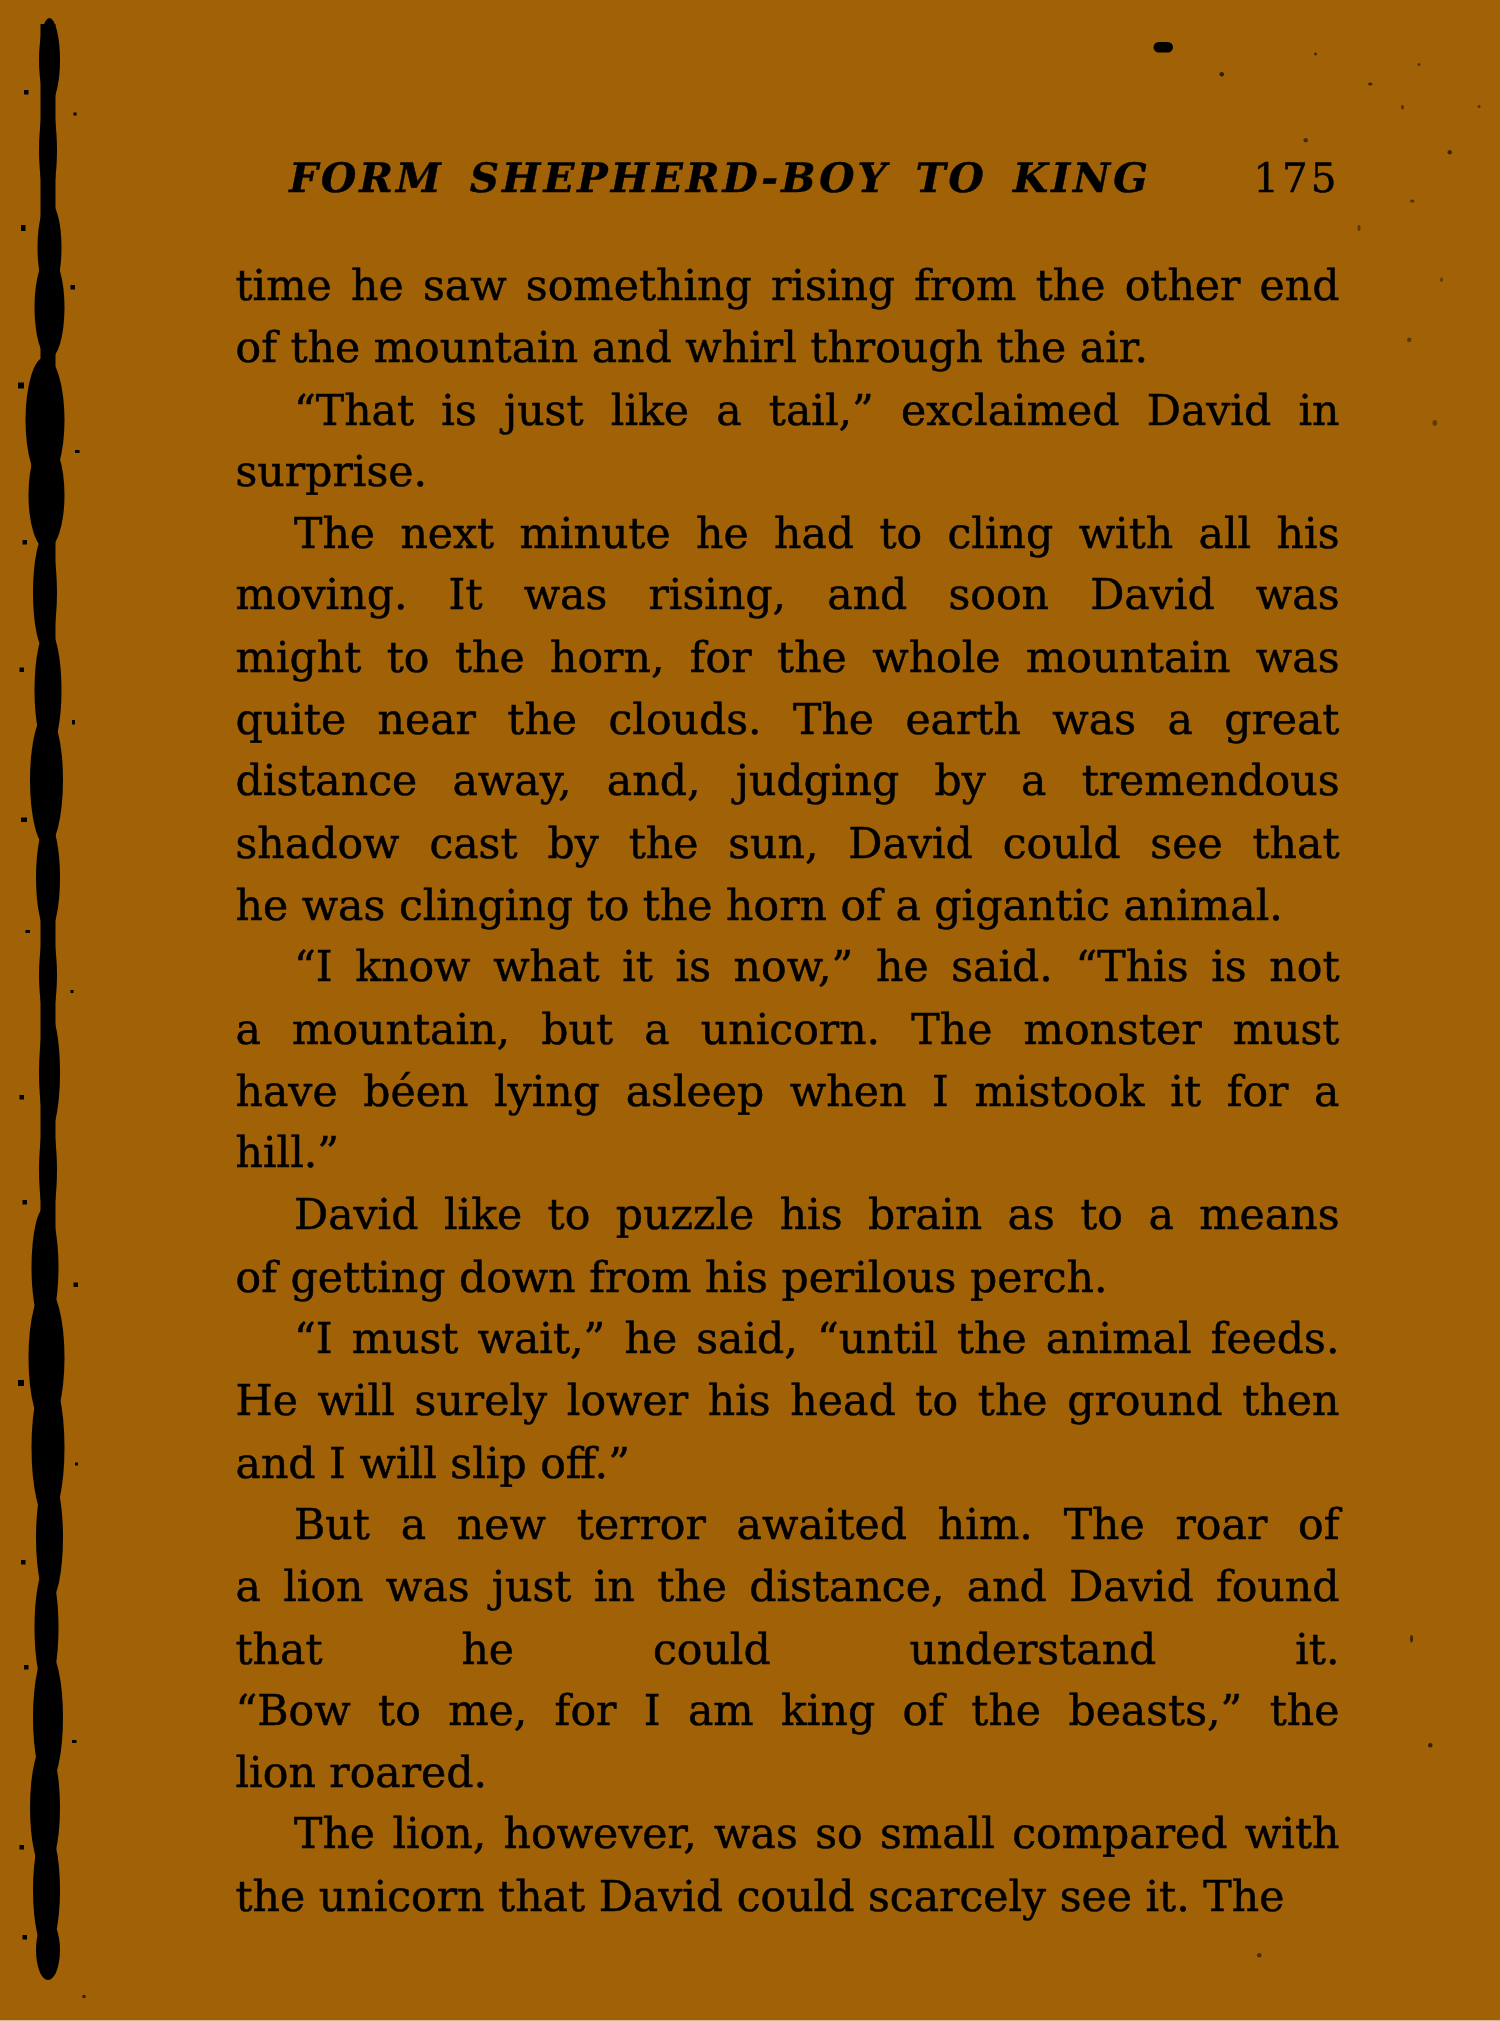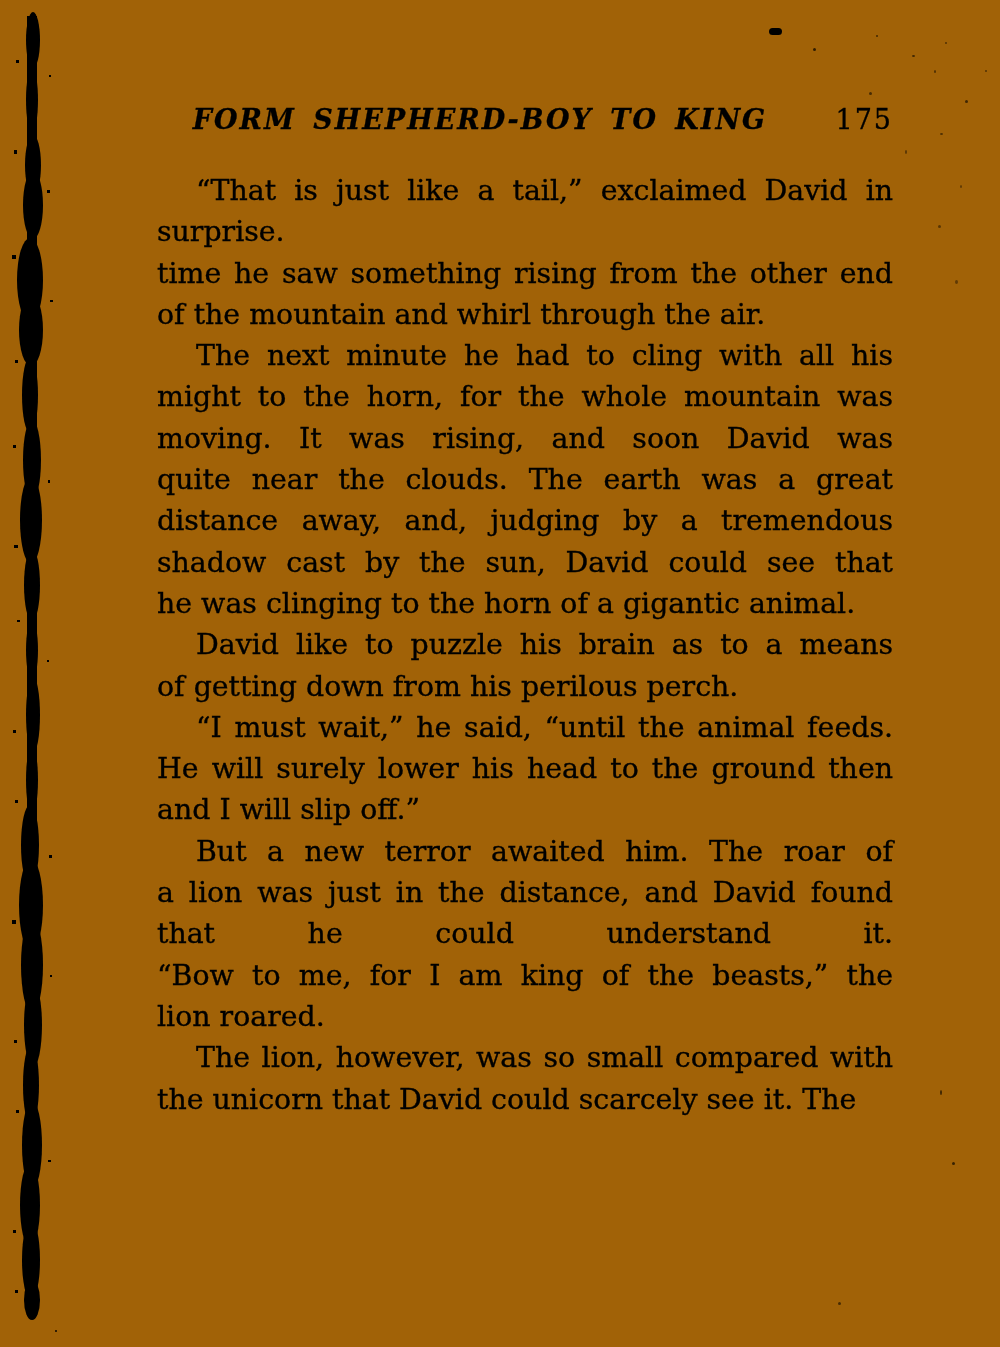--- a/index.html
+++ b/index.html
@@ -121,35 +121,41 @@
     </g>
   </svg>
 
   <div class="header">
     <span class="htitle">FORM SHEPHERD-BOY TO KING</span>
     <span class="pnum">175</span>
   </div>
 
   <div class="text-block">
       <div class="para">
+        <div class="line">time he saw something rising from the other end</div>
+        <div class="line last">of the mountain and whirl through the air.</div>
+      </div>
+      <div class="para">
         <div class="line first">“That is just like a tail,” exclaimed David in</div>
         <div class="line last">surprise.</div>
       </div>
       <div class="para">
-        <div class="line">time he saw something rising from the other end</div>
-        <div class="line last">of the mountain and whirl through the air.</div>
-      </div>
-      <div class="para">
         <div class="line first">The next minute he had to cling with all his</div>
+        <div class="line">moving.  It was rising, and soon David was</div>
         <div class="line">might to the horn, for the whole mountain was</div>
-        <div class="line">moving.  It was rising, and soon David was</div>
         <div class="line">quite near the clouds.  The earth was a great</div>
         <div class="line">distance away, and, judging by a tremendous</div>
         <div class="line">shadow cast by the sun, David could see that</div>
         <div class="line last">he was clinging to the horn of a gigantic animal.</div>
+      </div>
+      <div class="para">
+        <div class="line first">“I know what it is now,” he said.  “This is not</div>
+        <div class="line">a mountain, but a unicorn.  The monster must</div>
+        <div class="line">have béen lying asleep when I mistook it for a</div>
+        <div class="line last">hill.”</div>
       </div>
       <div class="para">
         <div class="line first">David like to puzzle his brain as to a means</div>
         <div class="line last">of getting down from his perilous perch.</div>
       </div>
       <div class="para">
         <div class="line first">“I must wait,” he said, “until the animal feeds.</div>
         <div class="line">He will surely lower his head to the ground then</div>
         <div class="line last">and I will slip off.”</div>
       </div>

